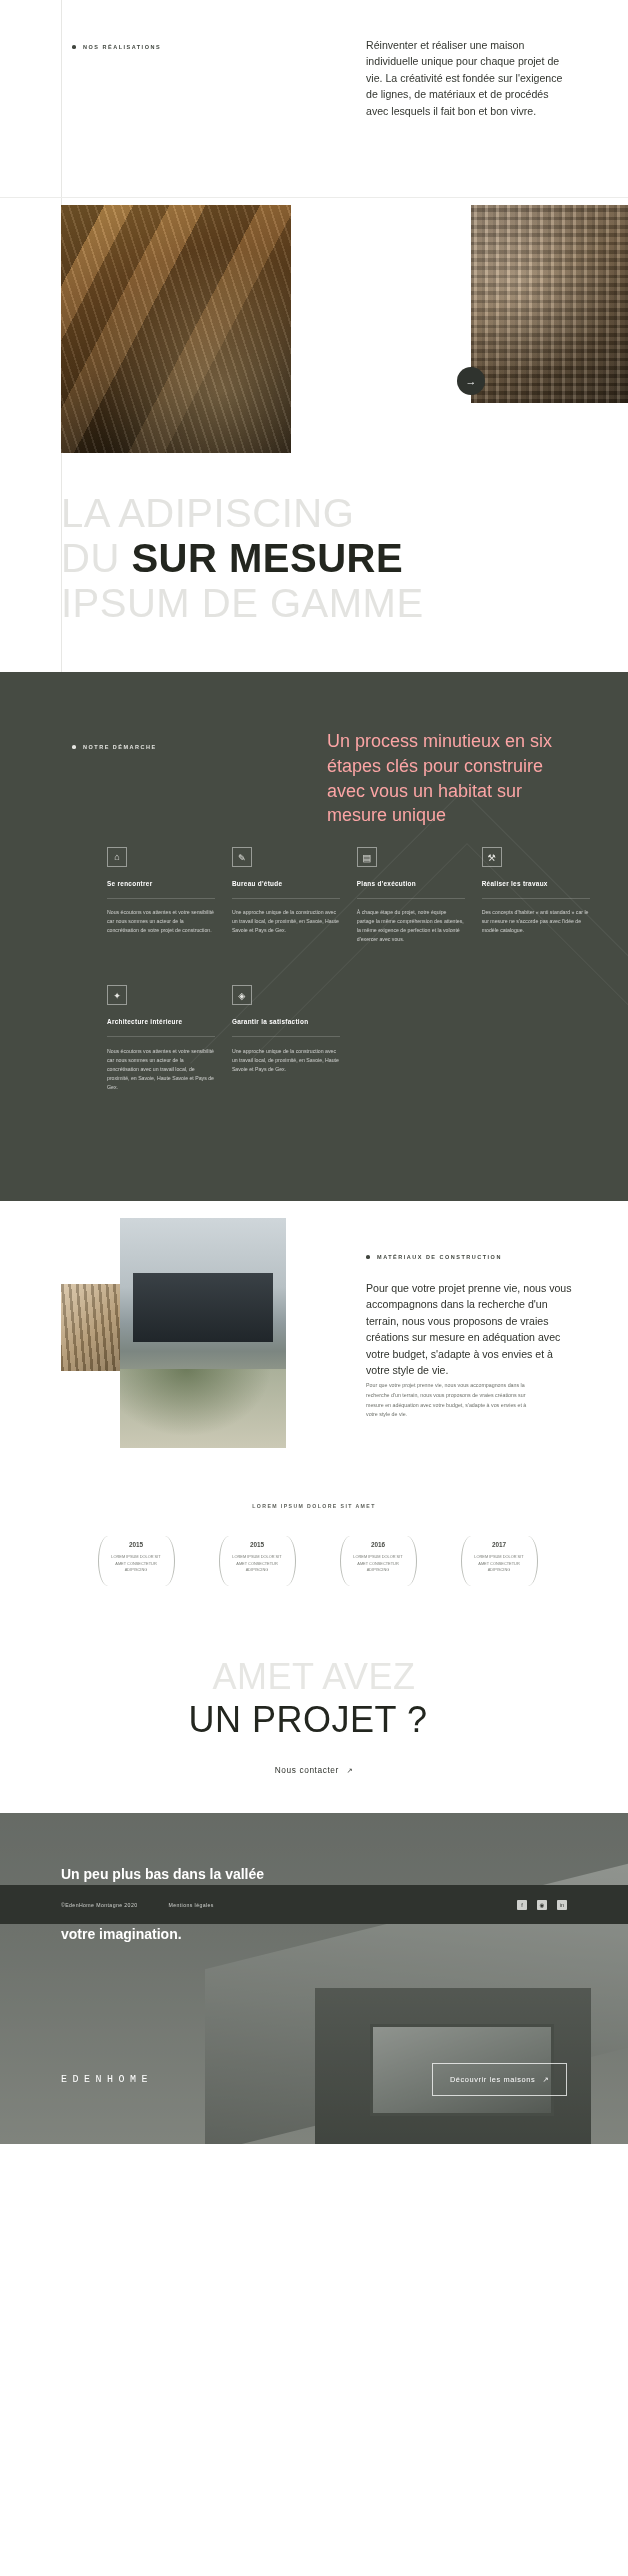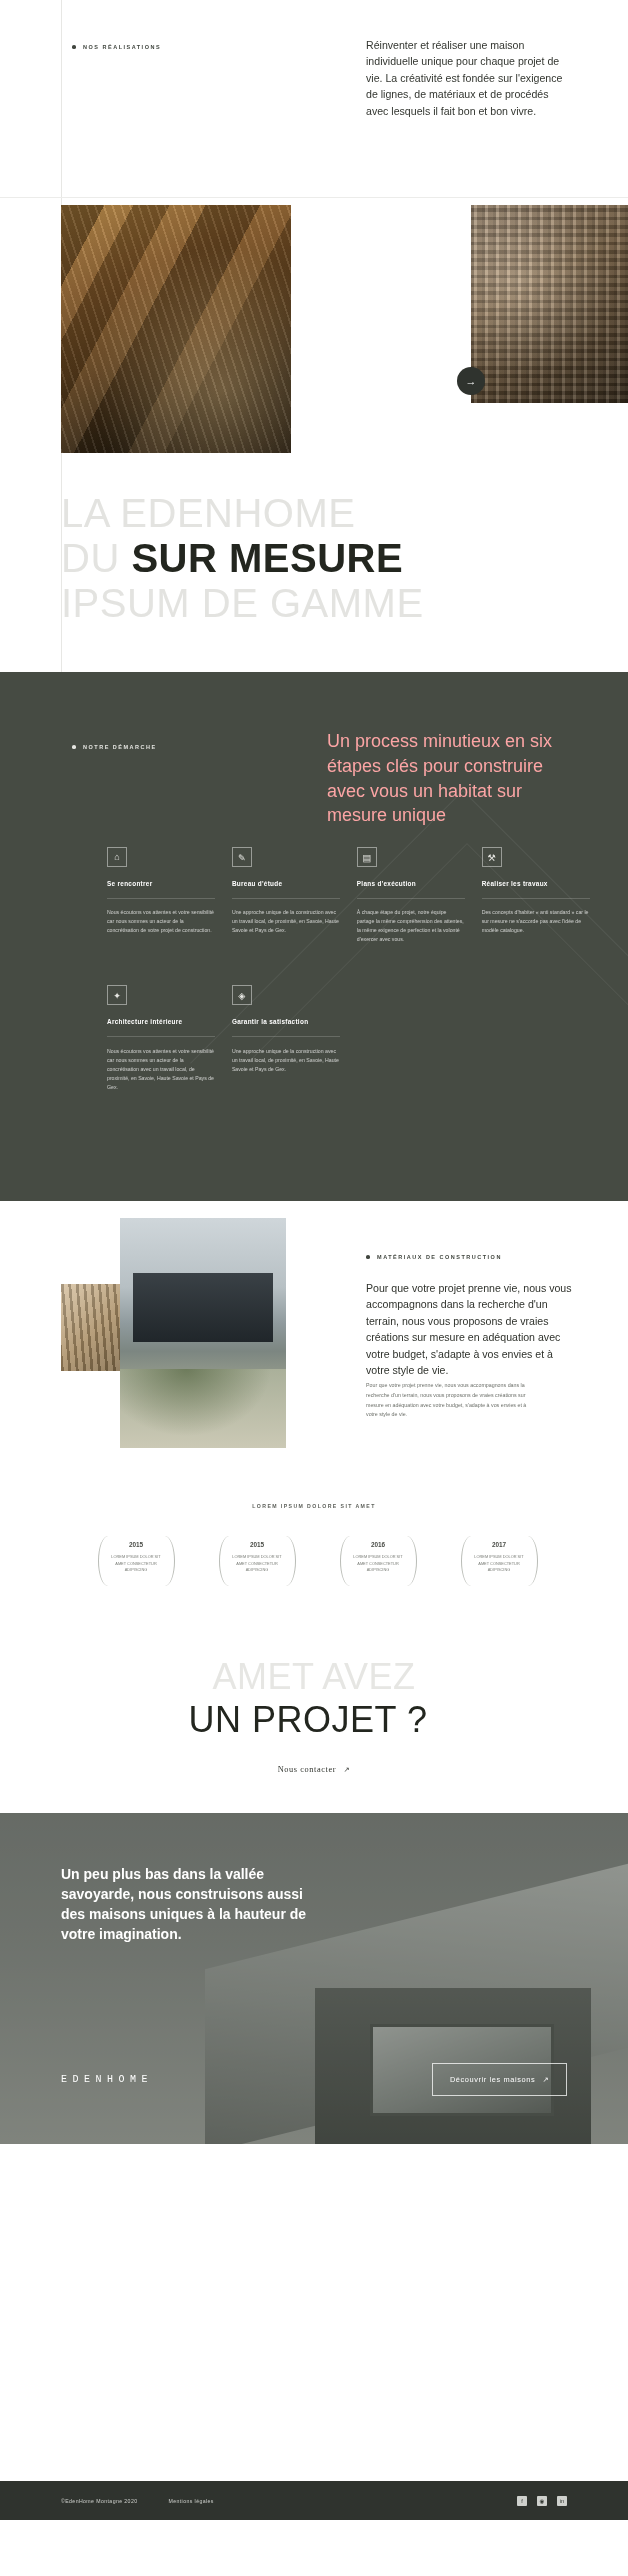--- a/index.html
+++ b/index.html
@@ -4,21 +4,21 @@
 <style>
   * { box-sizing: border-box; margin: 0; padding: 0; }
   html, body {
     width: 628px;
     background: #fff;
     font-family: "Liberation Sans", sans-serif;
     color: #2b2e2a;
   }
   body { width: 628px; height: 2576px; position: relative; overflow: hidden; }
 
-  .page { position: relative; width: 628px; height: 2520px; }
+  .page { position: relative; width: 628px; height: 1924px; }
 
   
   .vrule {
     position: absolute; left: 61px; top: 0; width: 0.9px; height: 2015px;
     background: #e7e7e4;
   }
 
   
   .sec-intro { position: relative; height: 198px; border-bottom: 0.9px solid #ececea; }
   .eyebrow {
@@ -170,21 +170,21 @@
   .cta-ghost {
     position: absolute; left: 0; right: 0; top: 9.2px; text-align: center;
     font-size: 36px; color: #e6e6e3; letter-spacing: 0.5px;
   }
   .cta-main {
     position: absolute; left: 0; right: 12px; top: 52px; text-align: center;
     font-size: 36px; color: #23261f; letter-spacing: 0.5px;
   }
   .cta-link {
     position: absolute; left: 0; right: 0; top: 118px; text-align: center;
-    font-size: 8.3px; color: #2f322c; letter-spacing: 0.6px; font-family: Liberation Serif, serif;
+    font-size: 8.3px; color: #2f322c; letter-spacing: 0.6px;
   }
   .cta-link .ar { display:inline-block; margin-left: 4.6px; font-size: 7.4px; }
 
   
   .sec-photo {
     position: relative; height: 331px; overflow: hidden;
     background: linear-gradient(180deg,#8d918c 0%, #9a9e98 40%, #b6b9b2 100%);
   }
   .sec-photo .roof {
     position: absolute; right: -55px; top: 37px; width: 478px; height: 184px;
@@ -244,21 +244,21 @@
     <p class="intro-copy">Réinventer et réaliser une maison individuelle unique pour chaque projet de vie. La créativité est fondée sur l'exigence de lignes, de matériaux et de procédés avec lesquels il fait bon et bon vivre.</p>
   </section>
 
   <section class="sec-gallery">
     <div class="shot-main"></div>
     <div class="shot-side"></div>
     <div class="arrow-btn">→</div>
   </section>
 
   <section class="sec-bigtitle">
-    <h1 class="bigtitle"><span>LA EDENHOME</span><br><span>DU </span><span class="strong">SUR MESURE</span><br><span>IPSUM DE GAMME</span></h1>
+    <h1 class="bigtitle"><span>LA ADIPISCING</span><br><span>DU </span><span class="strong">SUR MESURE</span><br><span>IPSUM DE GAMME</span></h1>
   </section>
 
   <section class="sec-process">
     <div class="chev"></div>
     <div class="chev2"></div>
 
     <div class="eyebrow proc-eyebrow">
       <span class="dot"></span>
       <span>NOTRE DÉMARCHE</span>
     </div>

